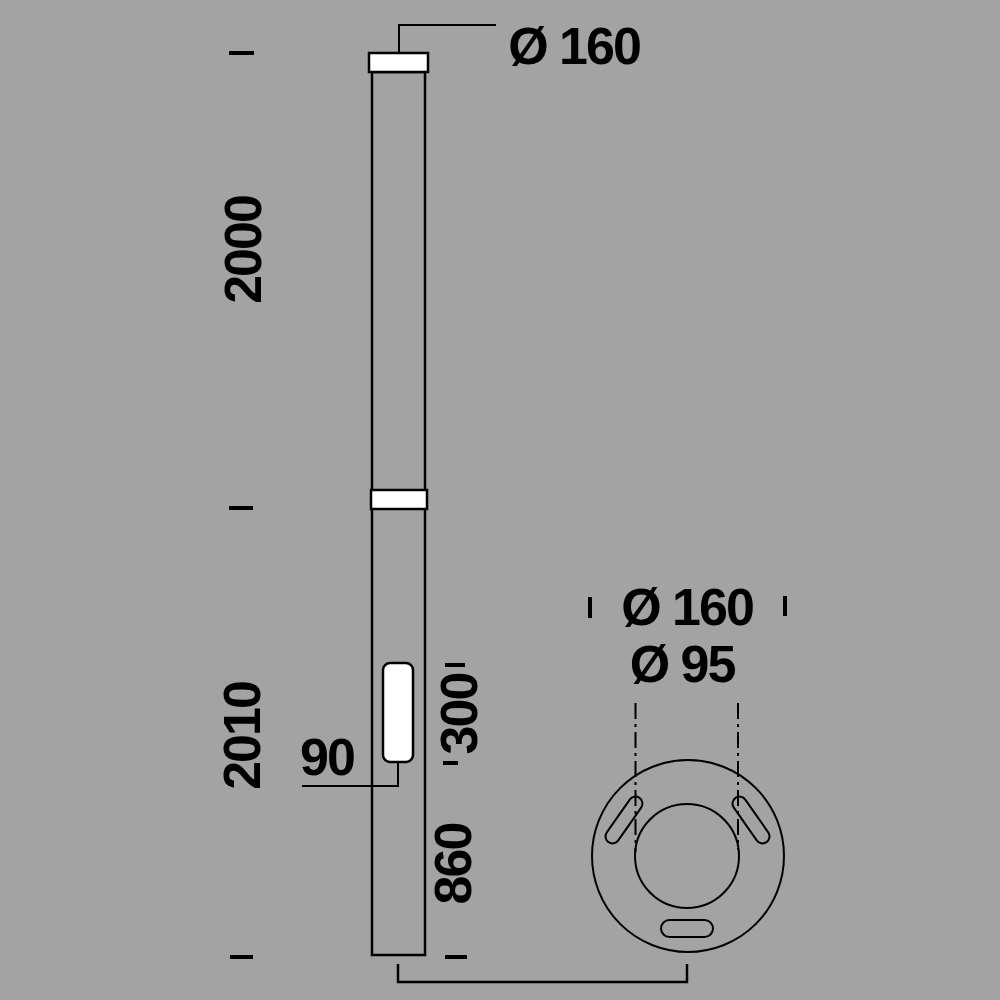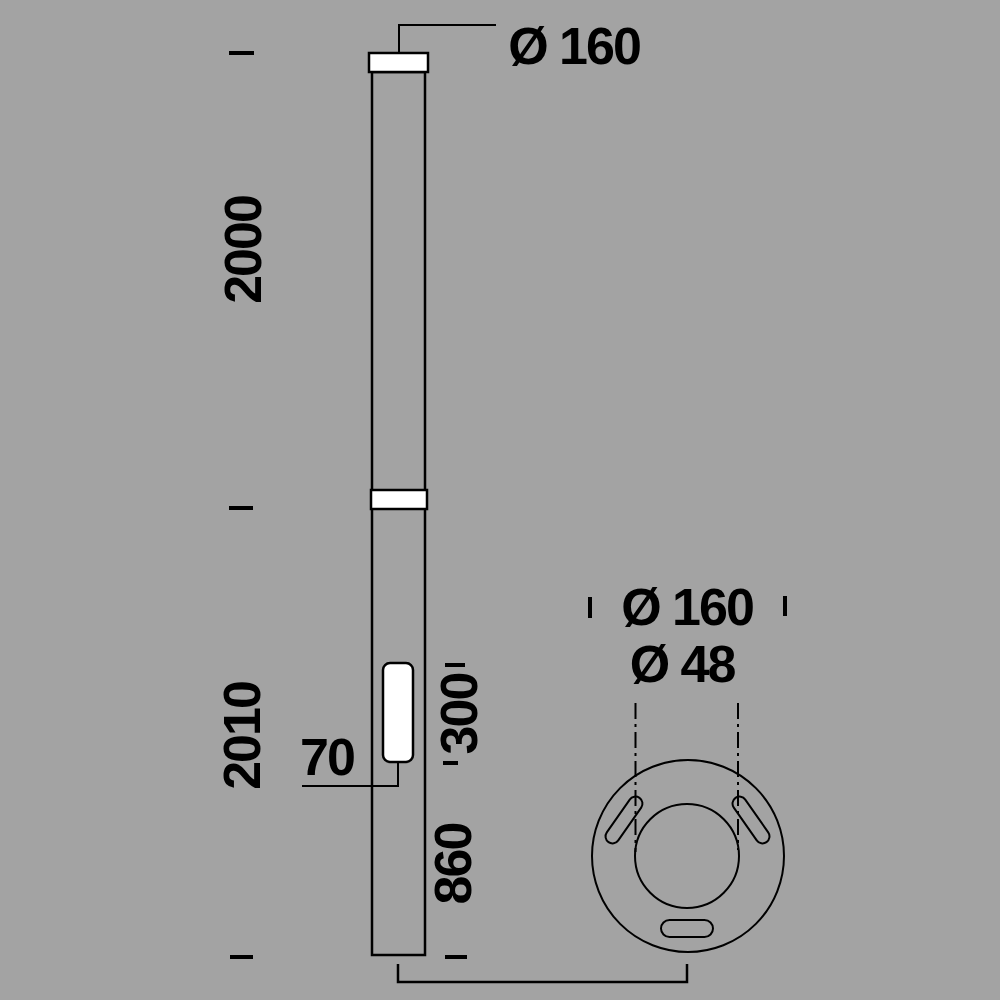--- a/index.html
+++ b/index.html
@@ -84,23 +84,23 @@
       <line x1="738" y1="703" x2="738" y2="850" stroke-width="2" stroke-dasharray="16 5 3 5"></line>
     </g>
   </svg>
 
   <div class="dim-label" style="left:574px; top:46px;">Ø 160</div>
 
   <div class="dim-label vertical" style="left:243px; top:250px;">2000</div>
 
   <div class="dim-label vertical" style="left:242px; top:736px;">2010</div>
 
-  <div class="dim-label" style="left:327px; top:757px;">70</div>
+  <div class="dim-label" style="left:327px; top:757px;">90</div>
 
   <div class="dim-label vertical" style="left:459px; top:714px;">300</div>
 
   <div class="dim-label vertical" style="left:453px; top:864px;">860</div>
 
   <div class="dim-label" style="left:687px; top:607px;">Ø 160</div>
 
-  <div class="dim-label" style="left:682px; top:664px;">Ø 48</div>
+  <div class="dim-label" style="left:682px; top:664px;">Ø 95</div>
 
 </div>
 
 </body></html>

